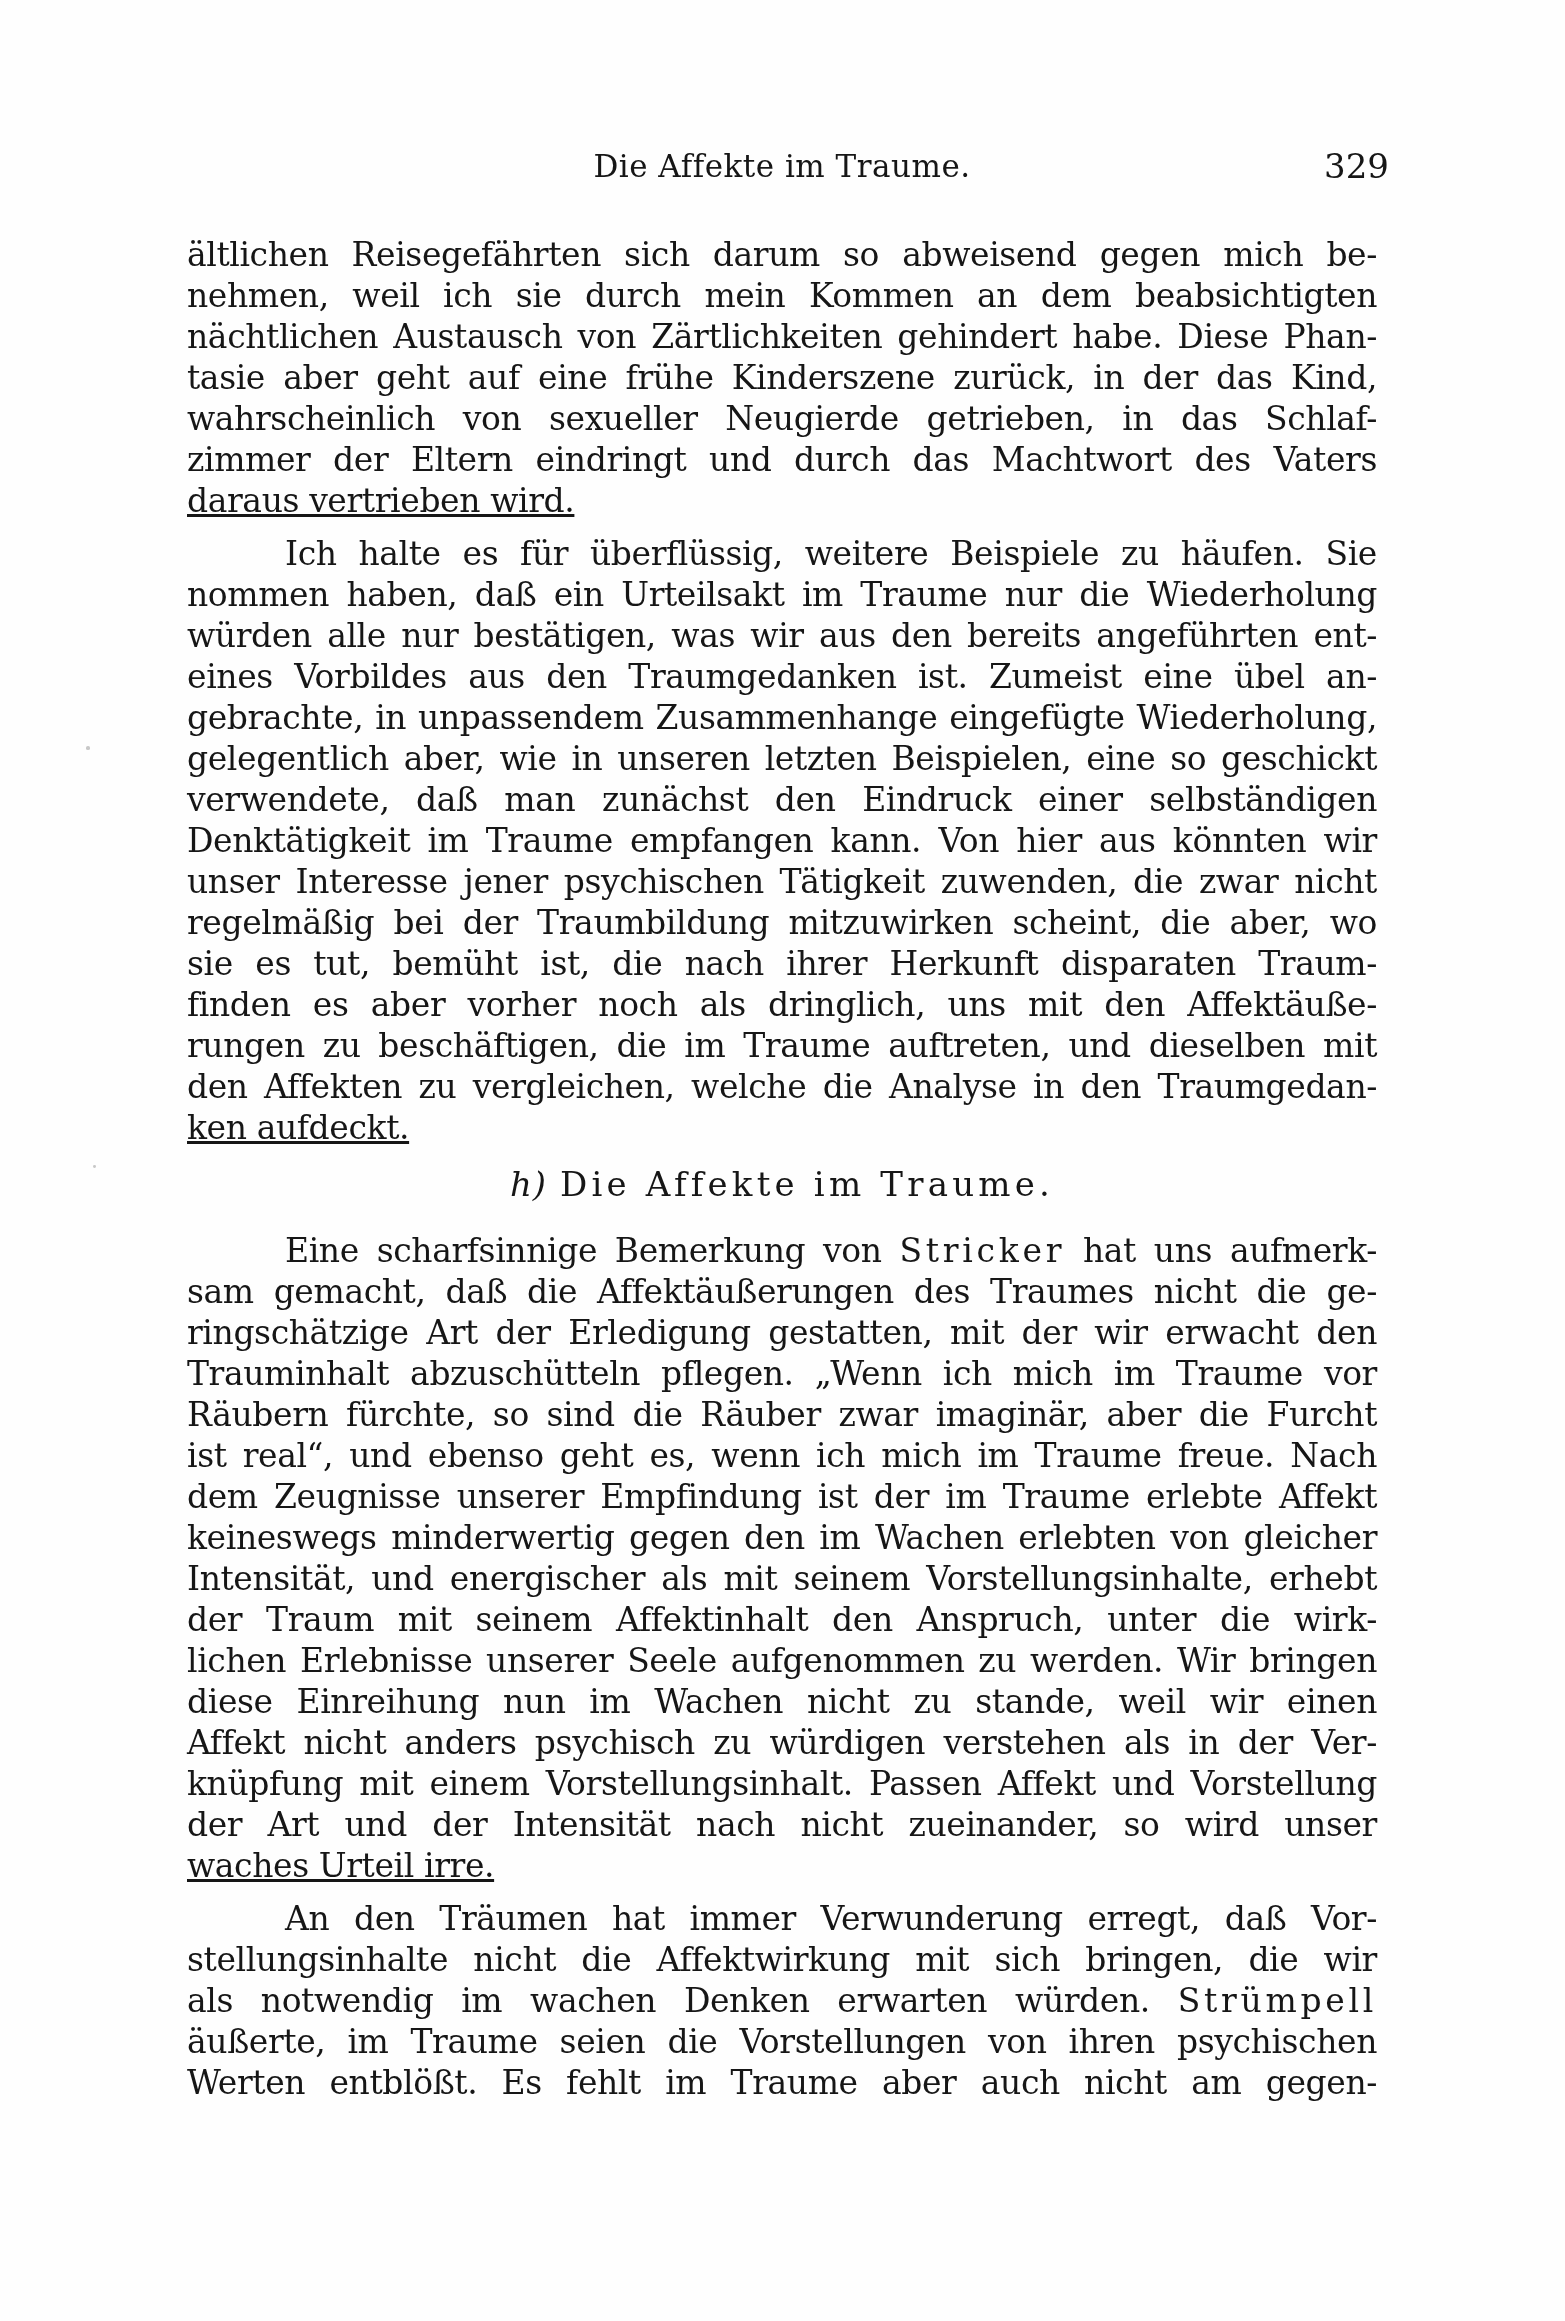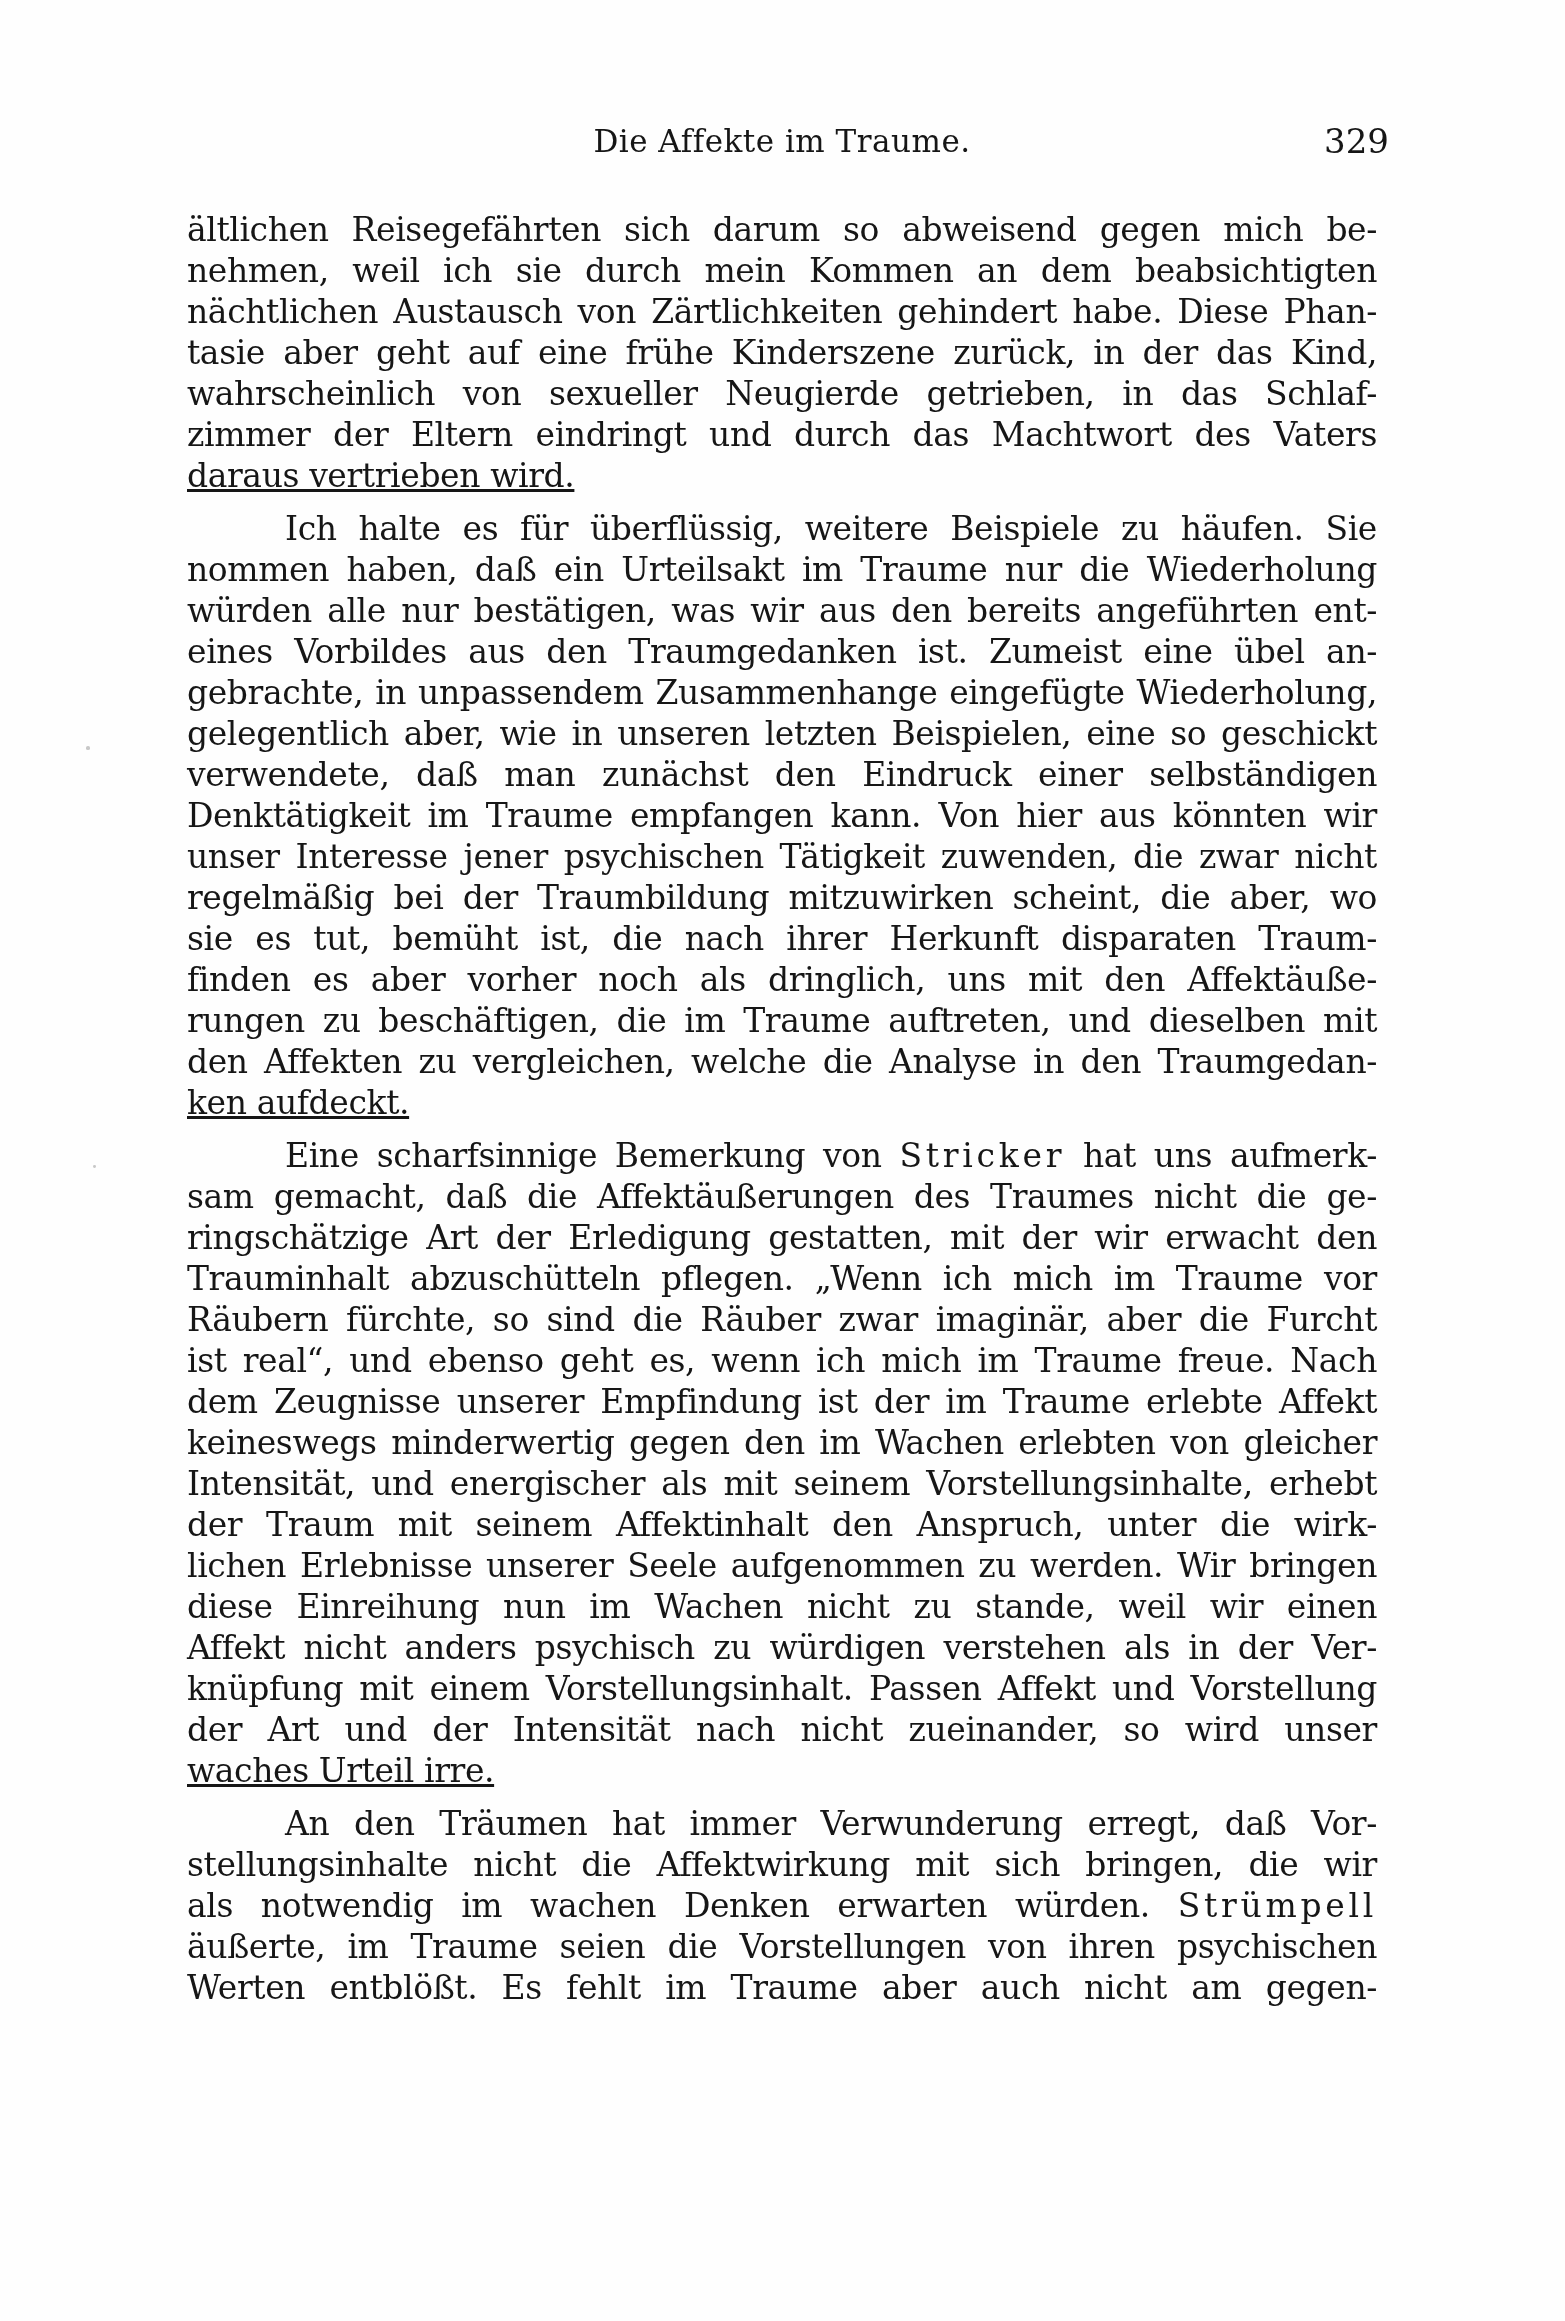--- a/index.html
+++ b/index.html
@@ -6,21 +6,21 @@
   .sheet{
     position:relative;
     width:1565px;height:2321px;
     background:#fefefe;
     color:#161616;
     font-family:"DejaVu Serif", serif;
     overflow:hidden;
   }
   .textblock{
     position:absolute;
-    left:175px;top:121px;
+    left:175px;top:146px;
     width:1214px;
   }
   .runhead-row{
     position:relative;
     height:41px;
     margin-bottom:47px;
   }
   .runhead{
     text-align:center;
     font-size:31px;
@@ -106,20 +106,21 @@
           <div class="line"><span>verwendete, daß man zunächst den Eindruck einer selbständigen</span></div>
           <div class="line"><span>Denktätigkeit im Traume empfangen kann. Von hier aus könnten wir</span></div>
           <div class="line"><span>unser Interesse jener psychischen Tätigkeit zuwenden, die zwar nicht</span></div>
           <div class="line"><span>regelmäßig bei der Traumbildung mitzuwirken scheint, die aber, wo</span></div>
           <div class="line"><span>sie es tut, bemüht ist, die nach ihrer Herkunft disparaten Traum-</span></div>
           <div class="line"><span>finden es aber vorher noch als dringlich, uns mit den Affektäuße-</span></div>
           <div class="line"><span>rungen zu beschäftigen, die im Traume auftreten, und dieselben mit</span></div>
           <div class="line"><span>den Affekten zu vergleichen, welche die Analyse in den Traumgedan-</span></div>
           <div class="line endline"><span>ken aufdeckt.</span></div>
         </div>
+        <div class="section-heading"><span class="hprefix">h)</span><span class="htext">Die Affekte im Traume.</span></div>
         <div class="para indent">
           <div class="line"><span>Eine scharfsinnige Bemerkung von </span><span class="gesperrt">Stricker</span><span> hat uns aufmerk-</span></div>
           <div class="line"><span>sam gemacht, daß die Affektäußerungen des Traumes nicht die ge-</span></div>
           <div class="line"><span>ringschätzige Art der Erledigung gestatten, mit der wir erwacht den</span></div>
           <div class="line"><span>Trauminhalt abzuschütteln pflegen. „Wenn ich mich im Traume vor</span></div>
           <div class="line"><span>Räubern fürchte, so sind die Räuber zwar imaginär, aber die Furcht</span></div>
           <div class="line"><span>ist real“, und ebenso geht es, wenn ich mich im Traume freue. Nach</span></div>
           <div class="line"><span>dem Zeugnisse unserer Empfindung ist der im Traume erlebte Affekt</span></div>
           <div class="line"><span>keineswegs minderwertig gegen den im Wachen erlebten von gleicher</span></div>
           <div class="line"><span>Intensität, und energischer als mit seinem Vorstellungsinhalte, erhebt</span></div>

